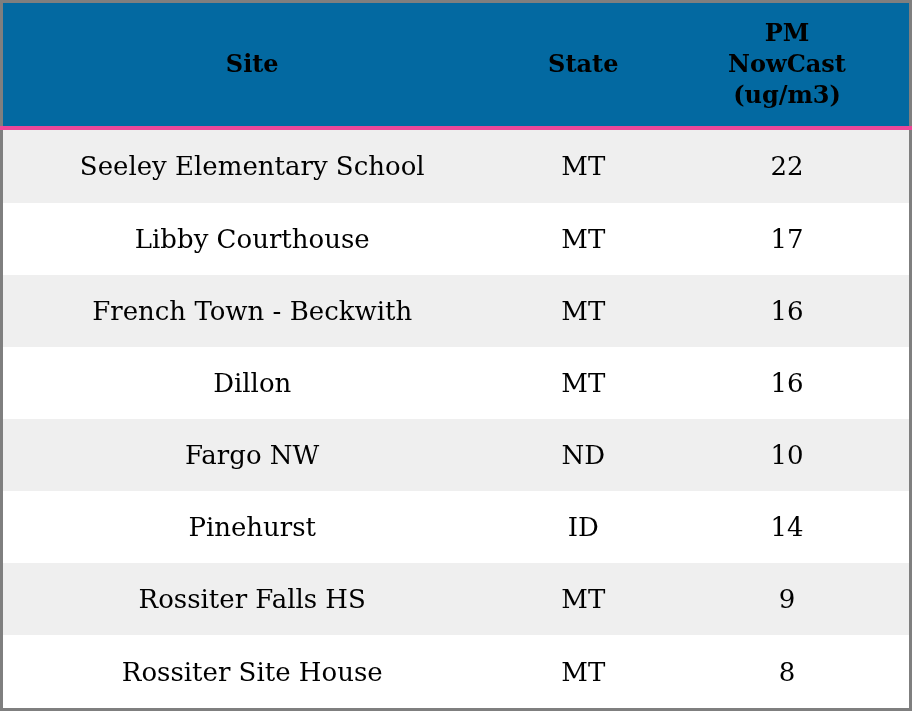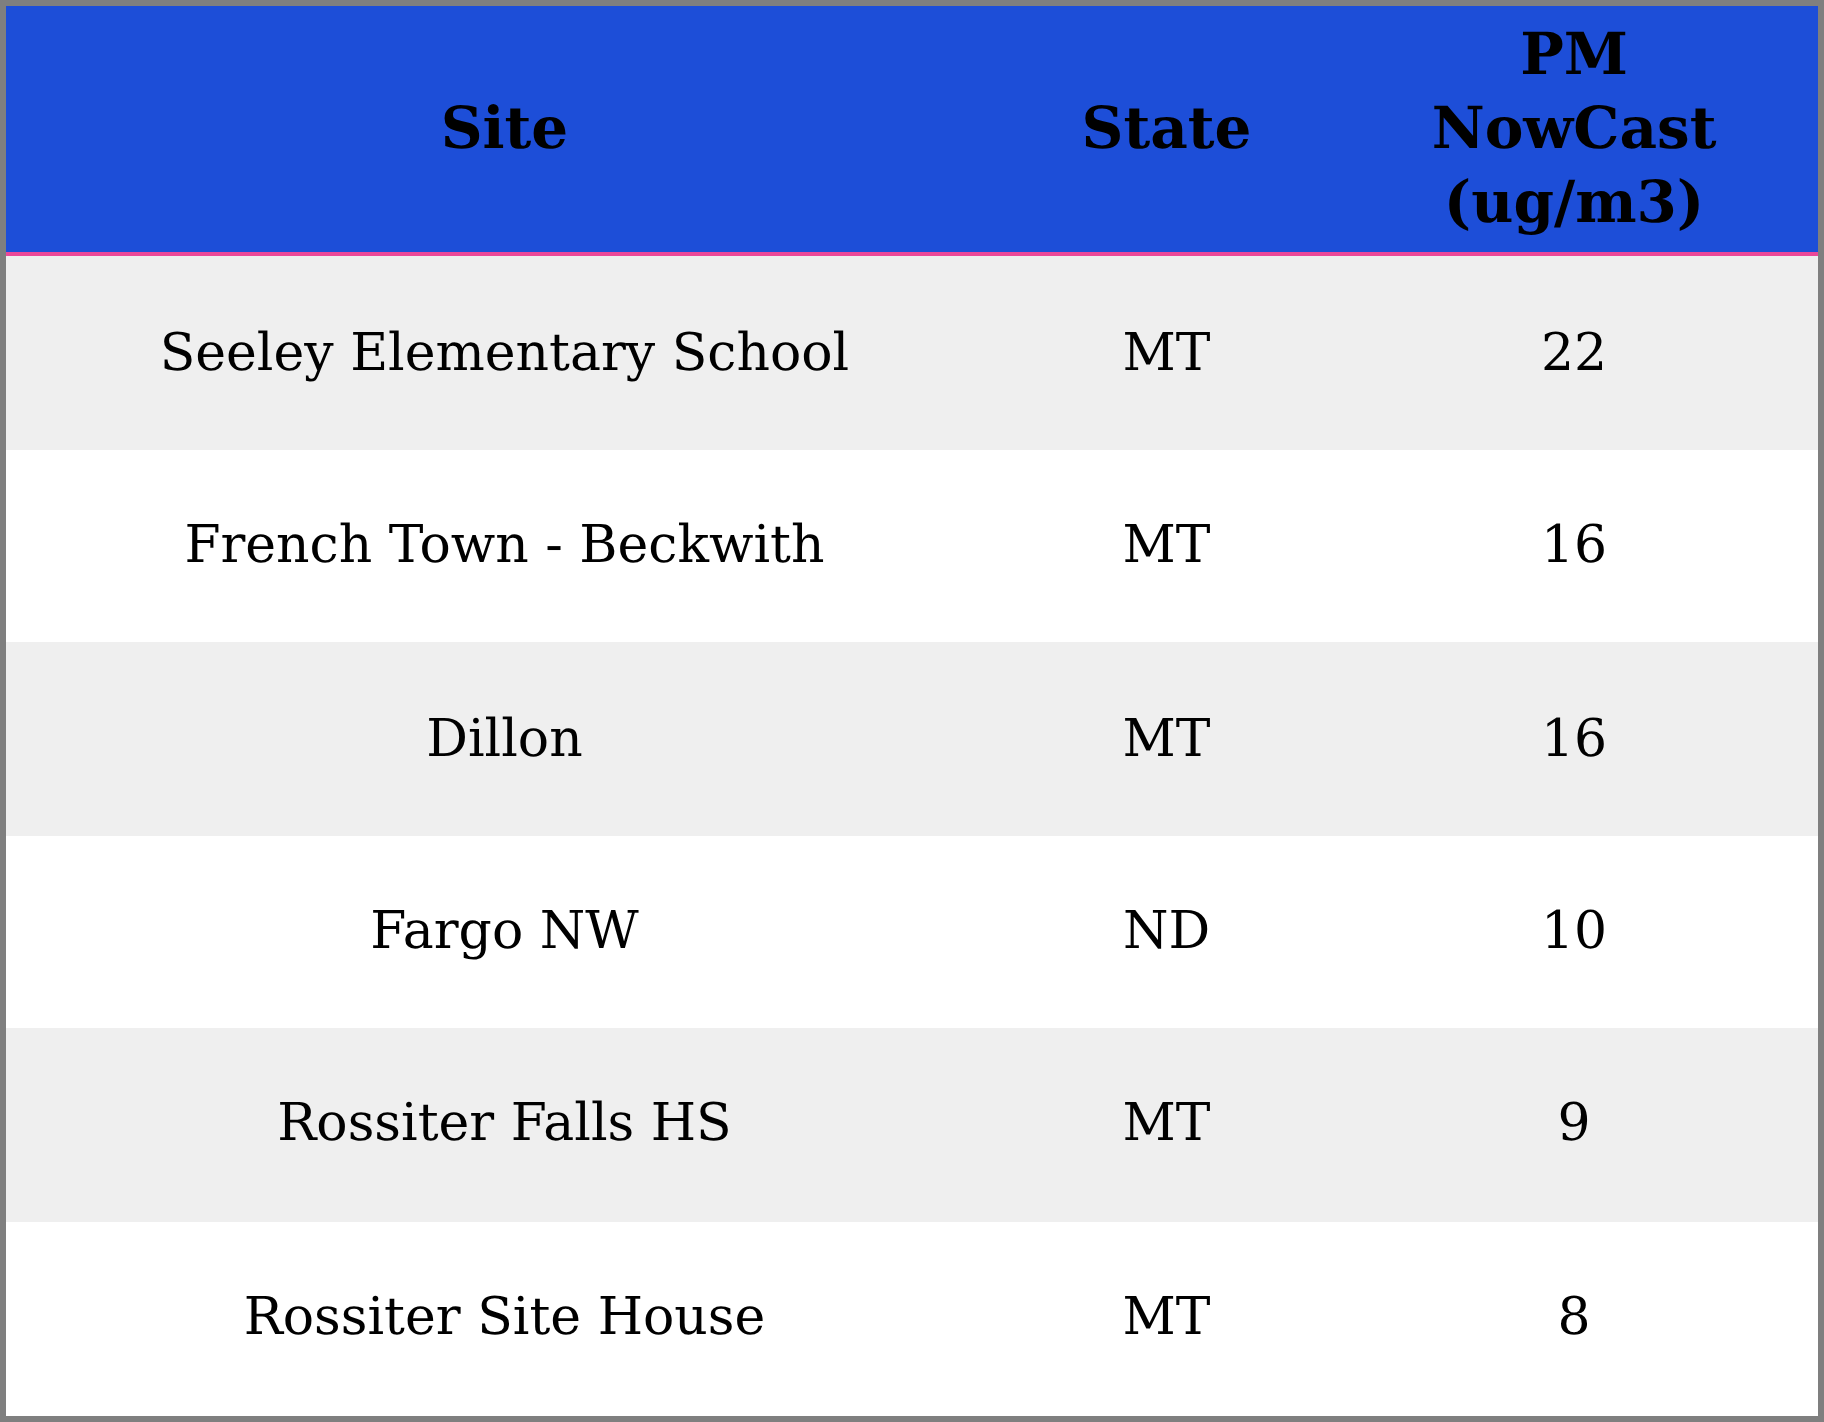--- a/index.html
+++ b/index.html
@@ -14,24 +14,24 @@
     width: 912px;
     height: 711px;
     border-collapse: collapse;
     table-layout: fixed;
     border: 3px solid #7f7f7f;
   }
   col.col-site  { width: 55%; }
   col.col-state { width: 18%; }
   col.col-pm    { width: 27%; }
   thead th {
-    background: #1d4ed8;
-    border-bottom: 2px solid #ec4899;
+    background: #0369a1;
+    border-bottom: 4px solid #ec4899;
     height: 123px;
-    font-size: 29px;
+    font-size: 24px;
     font-weight: bold;
     text-align: center;
     vertical-align: middle;
     line-height: 1.28;
     padding: 0;
   }
   thead th .hdr-wrap {
     display: inline-block;
     max-width: 160px;
   }
@@ -67,35 +67,45 @@
       </th>
     </tr>
   </thead>
   <tbody>
     <tr>
       <td>Seeley Elementary School</td>
       <td>MT</td>
       <td>22</td>
     </tr>
     <tr>
+      <td>Libby Courthouse</td>
+      <td>MT</td>
+      <td>17</td>
+    </tr>
+    <tr>
       <td>French Town - Beckwith</td>
       <td>MT</td>
       <td>16</td>
     </tr>
     <tr>
       <td>Dillon</td>
       <td>MT</td>
       <td>16</td>
     </tr>
     <tr>
       <td>Fargo NW</td>
       <td>ND</td>
       <td>10</td>
     </tr>
     <tr>
+      <td>Pinehurst</td>
+      <td>ID</td>
+      <td>14</td>
+    </tr>
+    <tr>
       <td>Rossiter Falls HS</td>
       <td>MT</td>
       <td>9</td>
     </tr>
     <tr>
       <td>Rossiter Site House</td>
       <td>MT</td>
       <td>8</td>
     </tr>
   </tbody>

